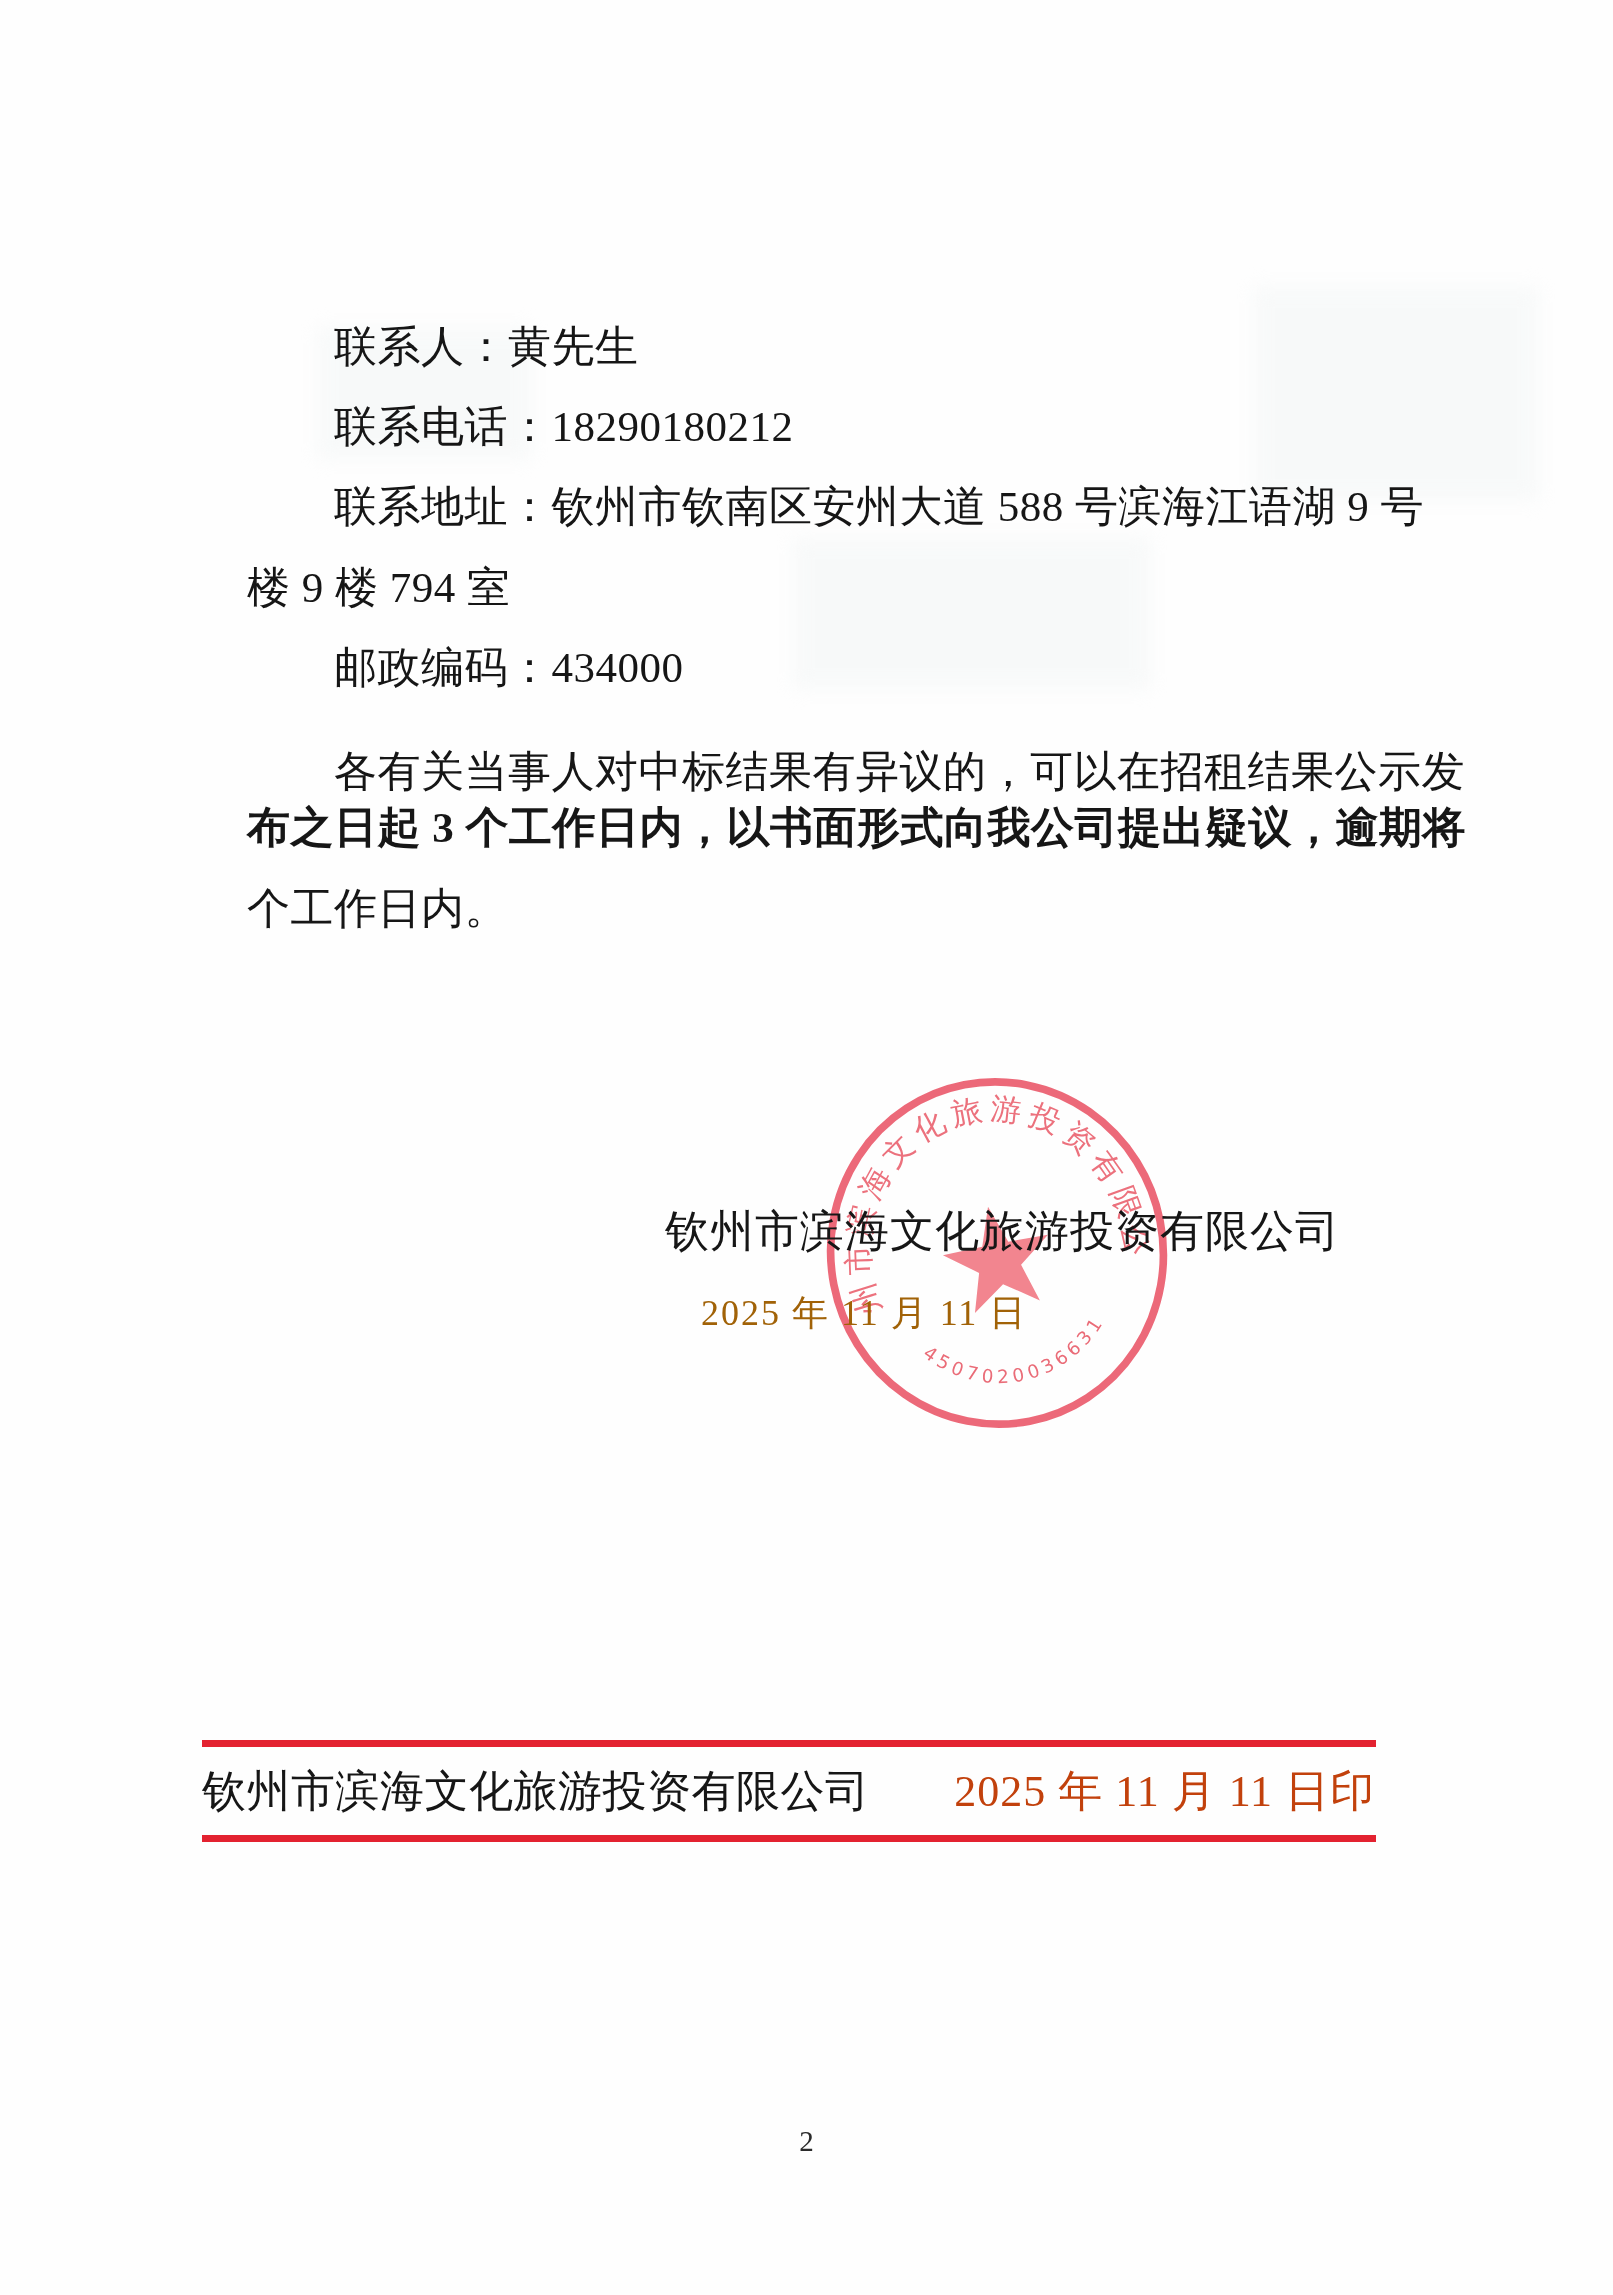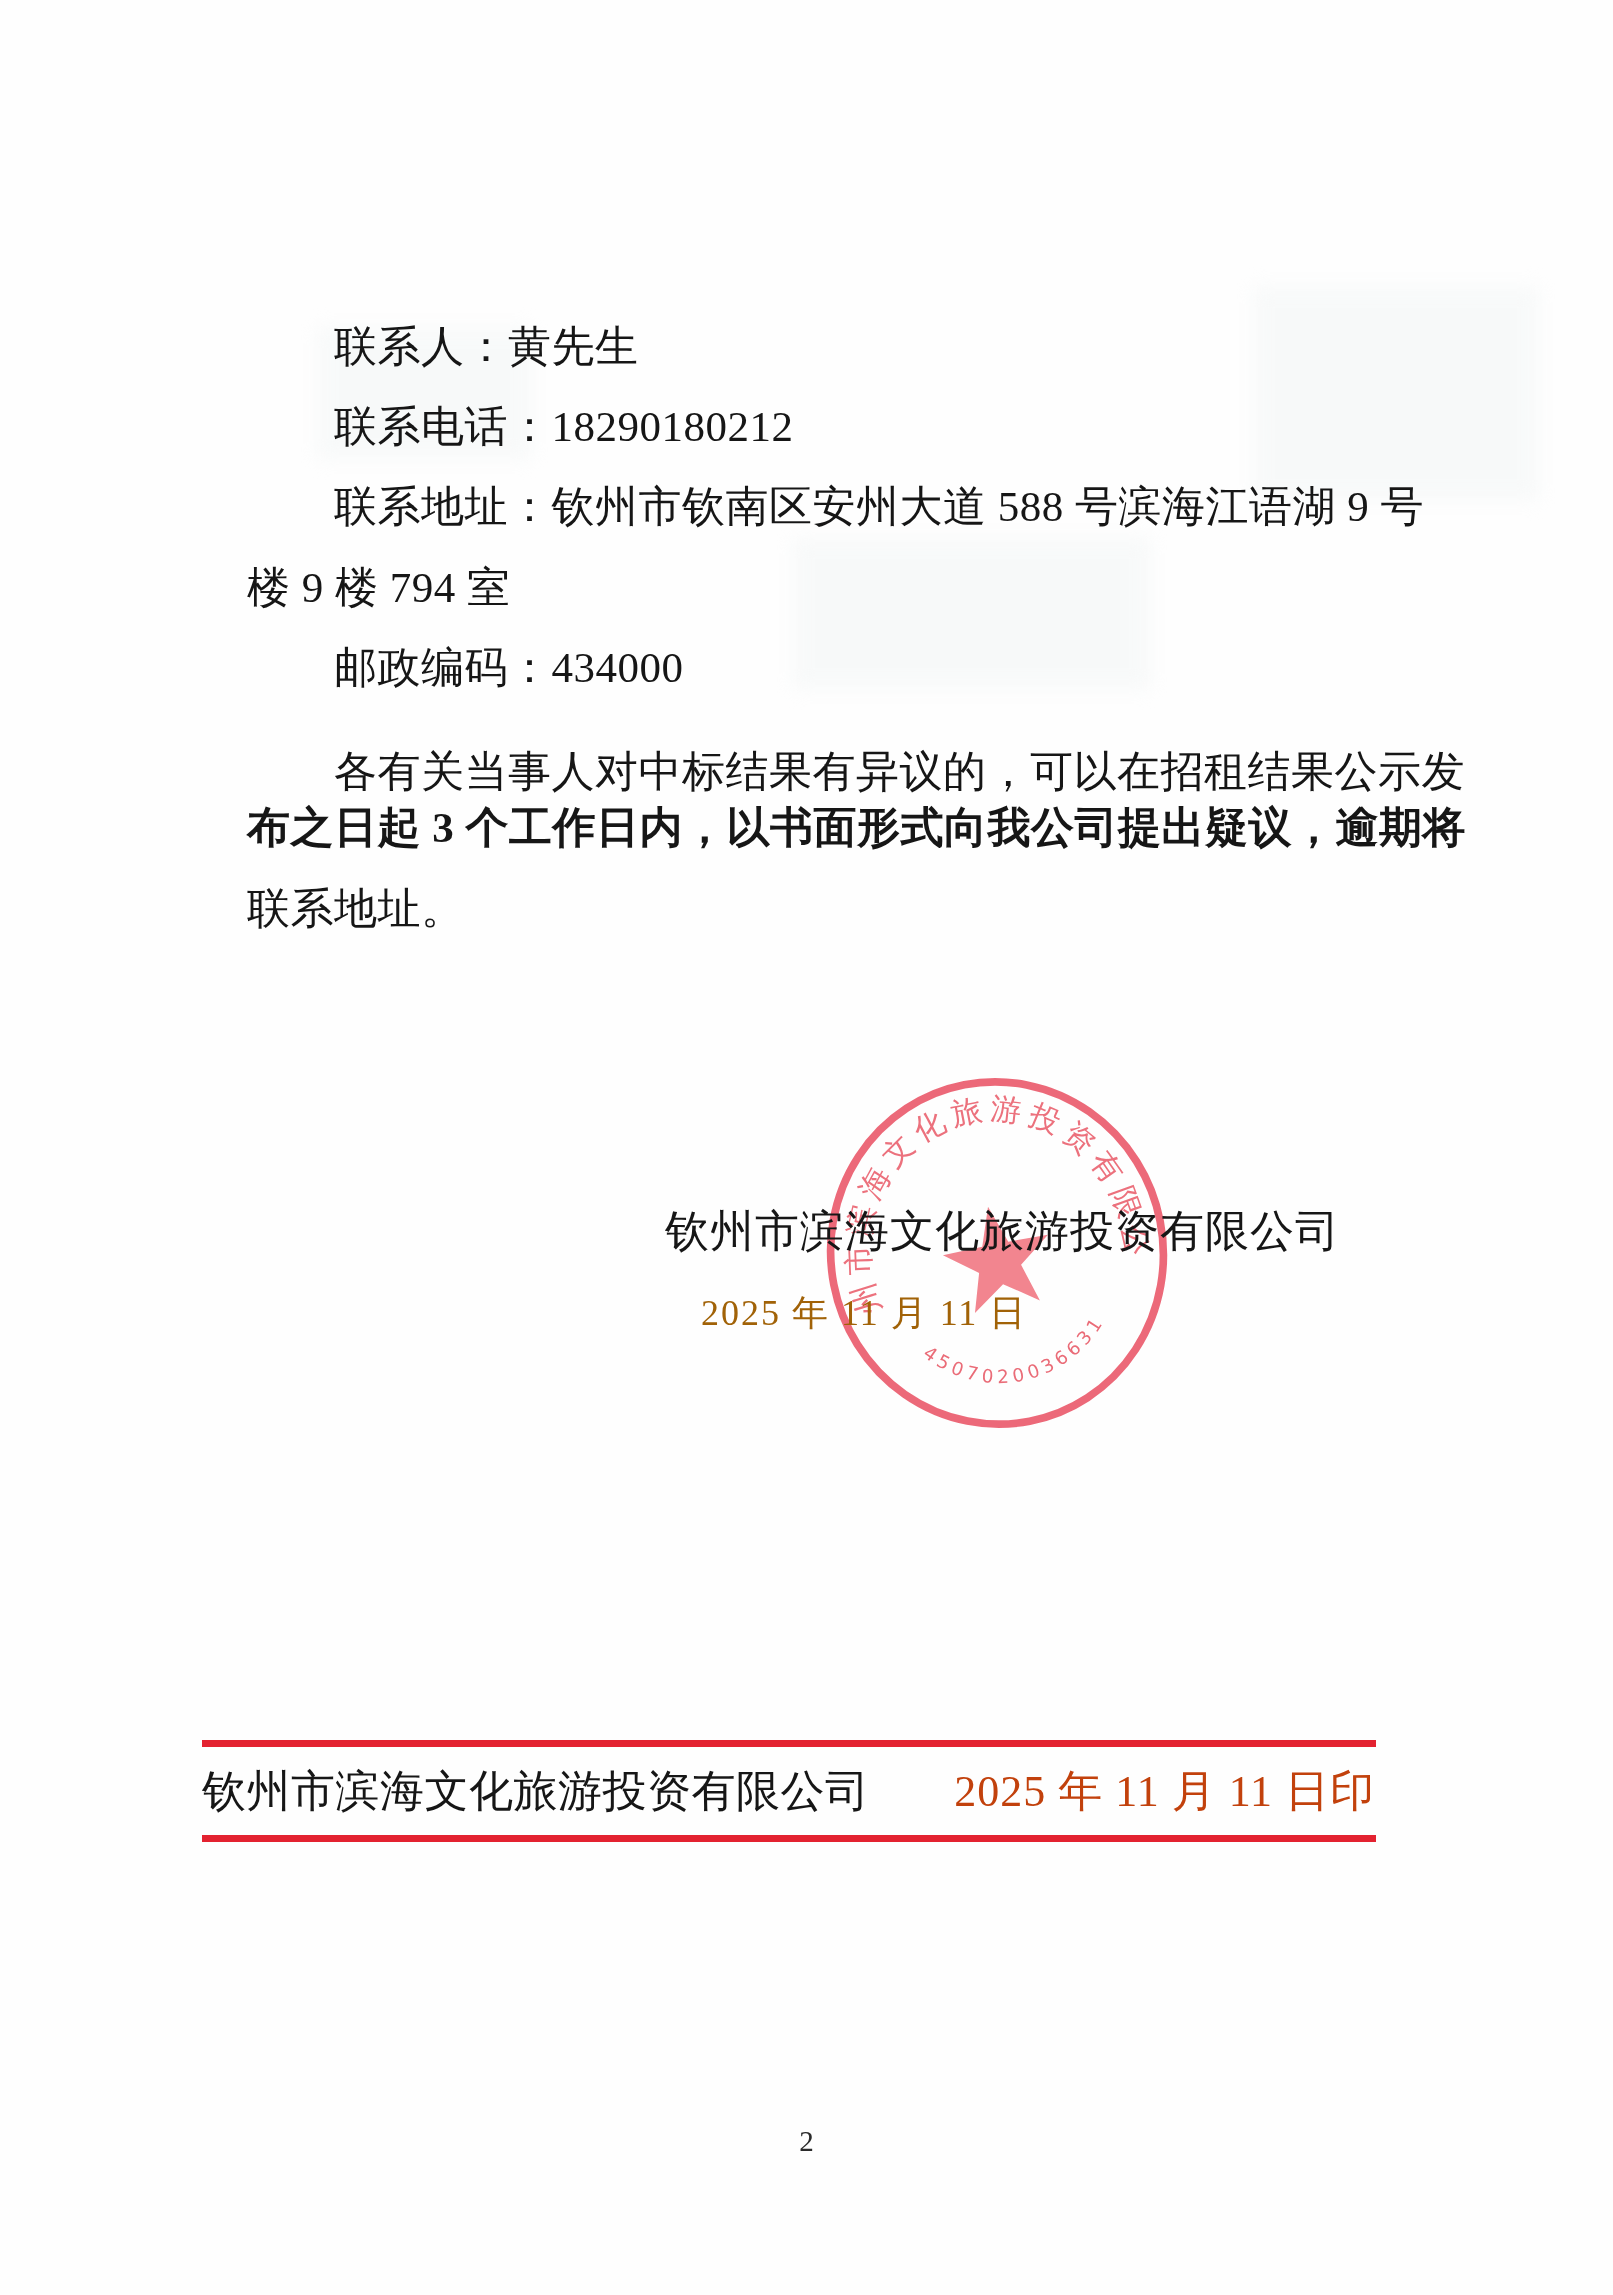--- a/index.html
+++ b/index.html
@@ -88,21 +88,21 @@
 <div class="bleed b2"></div>
 <div class="bleed b3"></div>
 
 <div class="bline l0 indent">联系人：黄先生</div>
 <div class="bline l1 indent">联系电话：18290180212</div>
 <div class="bline l2 indent">联系地址：钦州市钦南区安州大道 588 号滨海江语湖 9 号</div>
 <div class="bline l3">楼 9 楼 794 室</div>
 <div class="bline l4 indent">邮政编码：434000</div>
 <div class="bline l5 indent">各有关当事人对中标结果有异议的，可以在招租结果公示发</div>
 <div class="bline l6">布之日起 3 个工作日内，以书面形式向我公司提出疑议，逾期将</div>
-<div class="bline l7">联系地址。</div>
+<div class="bline l7">个工作日内。</div>
 
 <svg class="stamp" viewBox="0 0 700 700" xmlns="http://www.w3.org/2000/svg">
   <defs>
     <path id="arcTop" d="M 115 440 A 250 262 0 1 1 585 440" fill="none"></path>
     <path id="arcBottom" d="M 151 496 A 243 255 0 0 0 549 496" fill="none"></path>
   </defs>
   <ellipse cx="350" cy="350" rx="325" ry="335" fill="none" stroke="#e8475a" stroke-width="15" opacity="0.88"></ellipse>
   <polygon points="350,258 375.9,332.4 454.6,334 391.8,381.6 414.7,457 350,412 285.3,457 308.2,381.6 245.4,334 324.1,332.4" fill="#ee6370" opacity="0.85"></polygon>
   <text font-size="60" fill="#e85563" opacity="0.9" letter-spacing="12" font-family="Liberation Serif, DejaVu Serif, serif">
     <textPath href="#arcTop" startOffset="50%" text-anchor="middle">钦州市滨海文化旅游投资有限公司</textPath>

